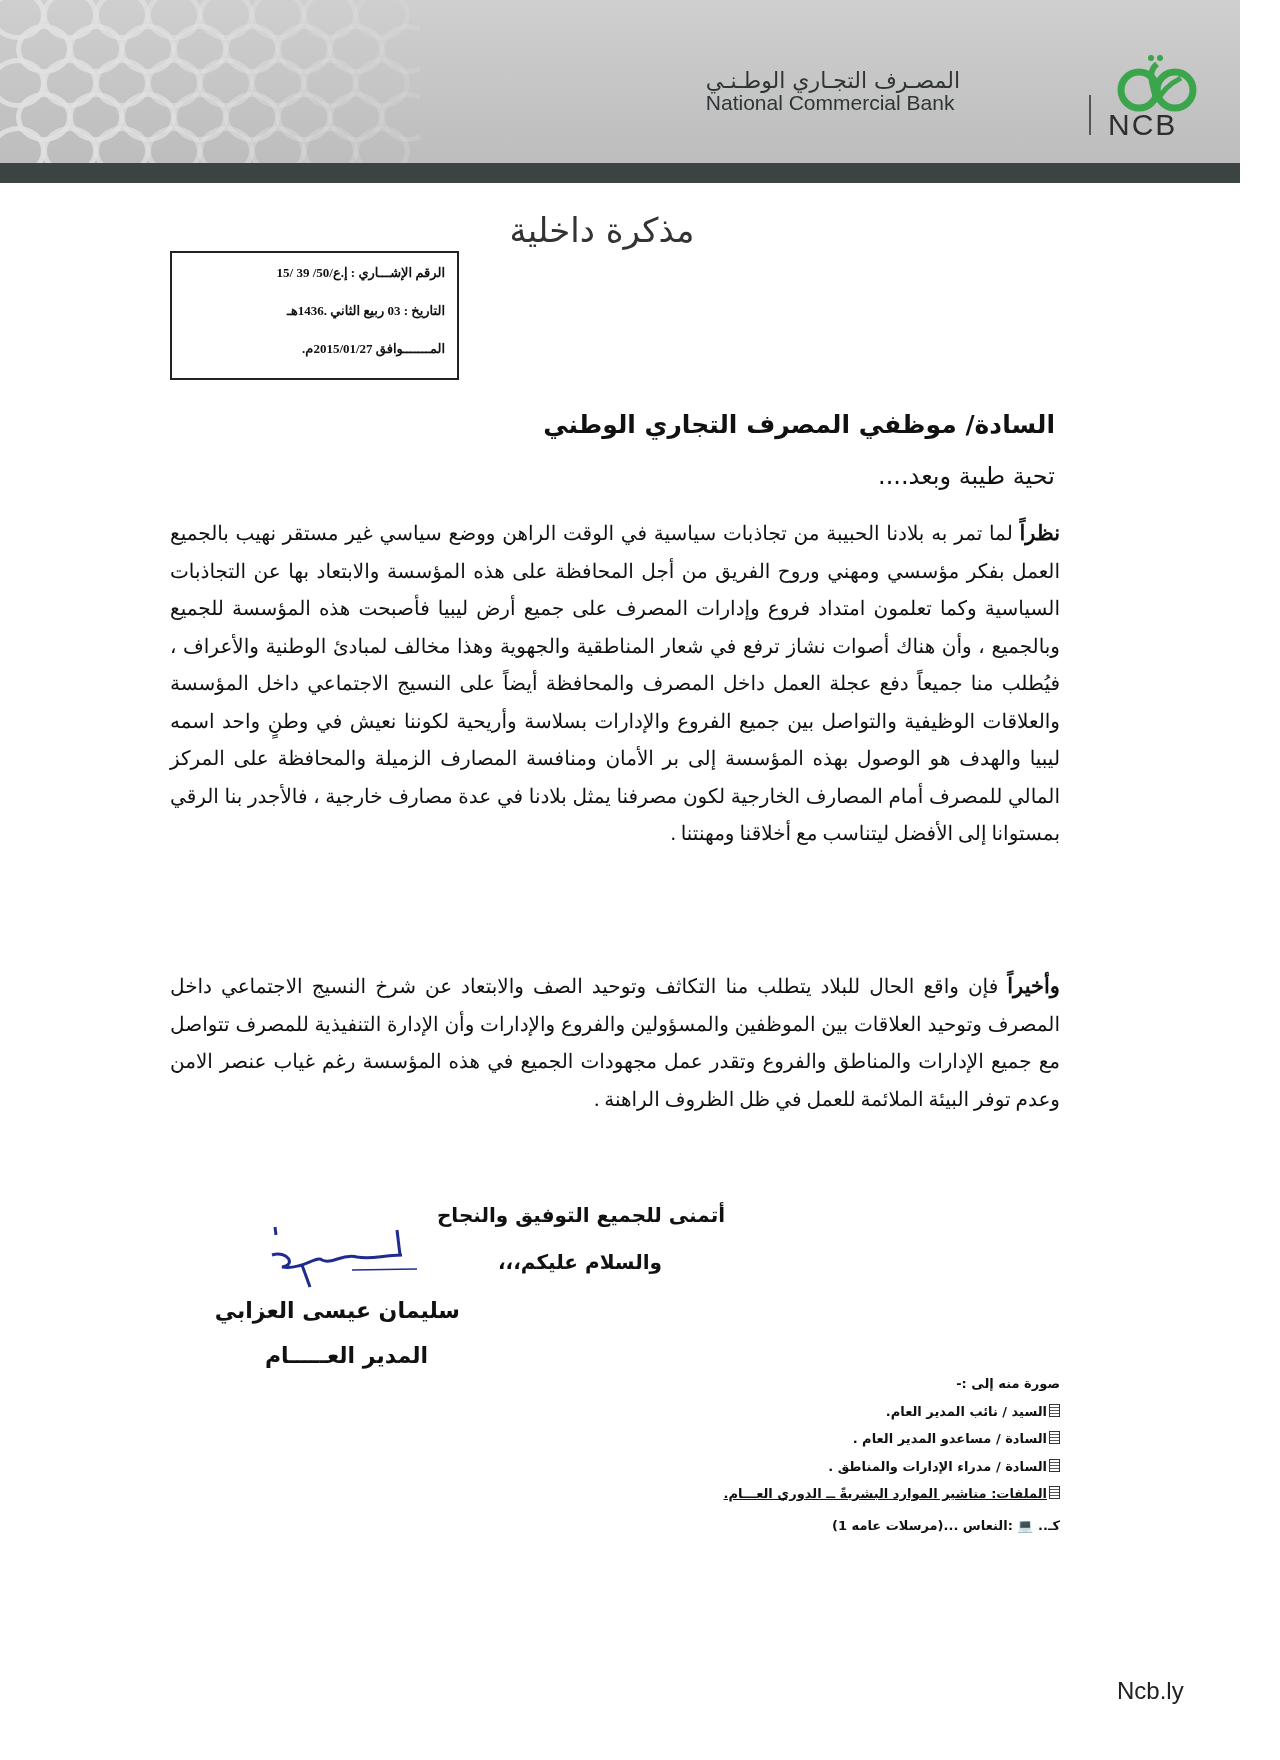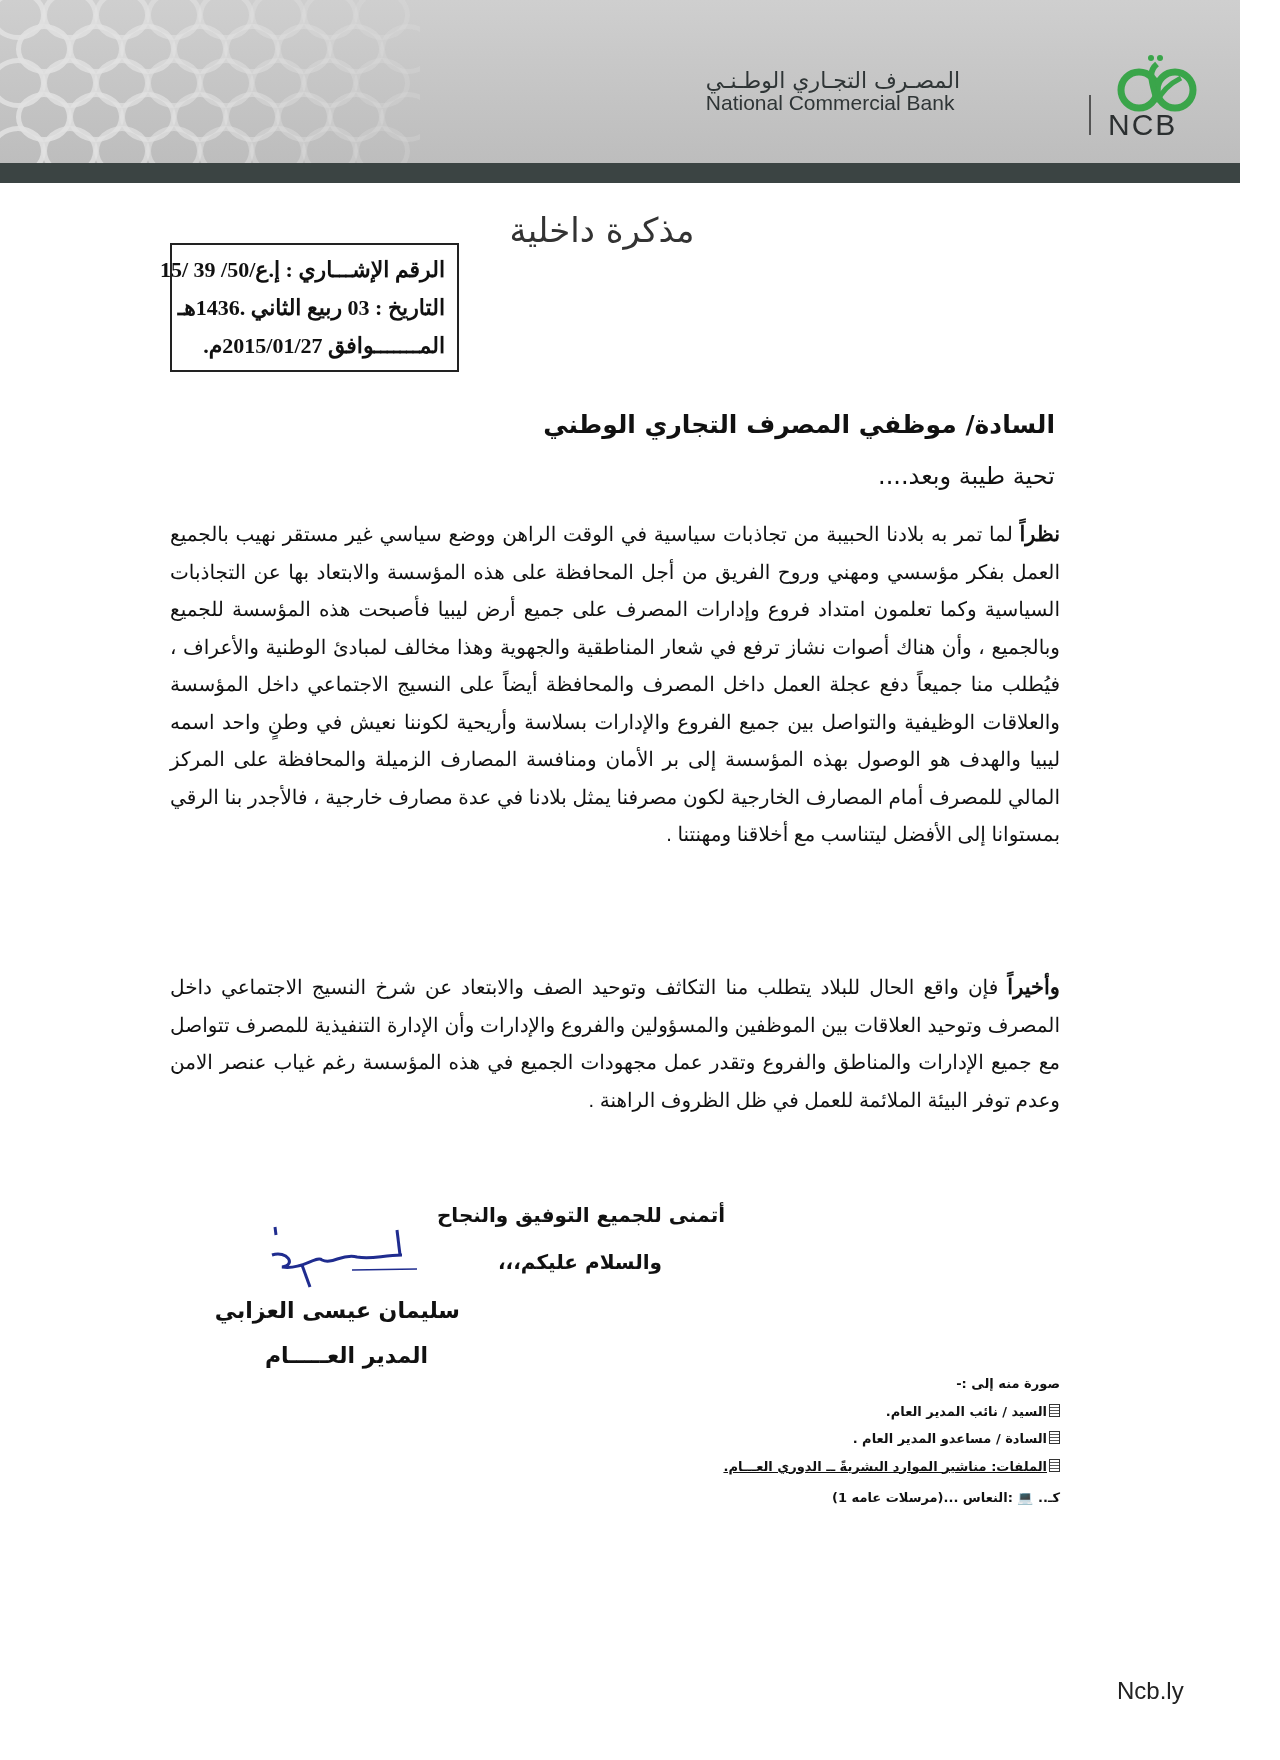--- a/index.html
+++ b/index.html
@@ -16,28 +16,28 @@
   .brand { position:absolute; right:320px; top:68px; text-align:left; }
   .brand-ar { font-family:"DejaVu Sans", sans-serif; font-size:22px; color:#2f3536; direction:rtl; text-align:right; }
   .brand-en { font-family:"Liberation Sans", sans-serif; font-size:21px; color:#2f3536; margin-top:-2px; }
   .brand-sep { position:absolute; left:1089px; top:95px; width:2px; height:40px; background:#555; }
   .logo { position:absolute; left:1107px; top:52px; width:100px; height:100px; }
   .logo-text { position:absolute; left:1108px; top:108px; font-family:"Liberation Sans",sans-serif;
                font-size:30px; letter-spacing:2px; color:#2b2f30; font-weight:normal; }
 
   .memo-title { position:absolute; left:0; width:1116px; top:210px; text-align:center; padding-left:88px; box-sizing:border-box;
                 font-size:34px; color:#333; direction:rtl; letter-spacing:3px; }
-  .ref-box { position:absolute; left:170px; top:243px; width:285px; height:125px; border:2px solid #222;
-             direction:rtl; font-family:"Liberation Serif", serif; font-weight:bold; font-size:22px; }
+  .ref-box { position:absolute; left:170px; top:251px; width:285px; height:125px; border:2px solid #222;
+             direction:rtl; font-family:"Liberation Serif", serif; font-weight:bold; font-size:13px; }
   .ref-line { position:absolute; right:12px; white-space:nowrap; }
 
   .rtl { direction:rtl; text-align:right; }
   .addressee { position:absolute; right:225px; top:410px; font-family:"DejaVu Sans",sans-serif; font-weight:bold; font-size:25px; }
   .greeting { position:absolute; right:225px; top:462px; font-family:"DejaVu Sans",sans-serif; font-weight:normal; font-size:24px; }
-  .para { position:absolute; left:170px; width:890px; font-family:Liberation Sans, sans-serif; font-size:20px;
+  .para { position:absolute; left:170px; width:890px; font-family:Liberation Serif, serif; font-size:20px;
           line-height:37.5px; direction:rtl; text-align:justify; text-align-last:right; }
   .para b { font-weight:bold; font-size:21px; }
   .p1 { top:515px; }
   .p2 { top:968px; }
 
   .closing { position:absolute; font-family:"DejaVu Sans",sans-serif; font-weight:bold; font-size:20px; direction:rtl; white-space:nowrap; }
   .signature { position:absolute; left:262px; top:1225px; width:160px; height:70px; }
   .cc { position:absolute; right:220px; top:1376px; direction:rtl; font-family:"DejaVu Sans",sans-serif; font-size:13px; font-weight:bold; }
   .cc-line { height:27.5px; white-space:nowrap; }
   .cc-box { display:inline-block; width:9px; height:11px; border:1px solid #333; margin-left:2px; vertical-align:-1px;
@@ -154,17 +154,18 @@
   <path d="M13 2 L14 10" stroke="#1f2c8f" stroke-width="3"></path>
 </svg>
 
 <div class="closing" style="right:820px; top:1298px; font-size:22px;">سليمان عيسى العزابي</div>
 <div class="closing" style="right:852px; top:1343px; font-size:22px;">المدير العـــــام</div>
 
 <div class="cc">
   <div class="cc-line">صورة منه إلى :-</div>
   <div class="cc-line"><span class="cc-box"></span><span>السيد / نائب المدير العام.</span></div>
   <div class="cc-line"><span class="cc-box"></span><span>السادة / مساعدو المدير العام .</span></div>
+  <div class="cc-line"><span class="cc-box"></span><span>السادة / مدراء الإدارات والمناطق .</span></div>
   <div class="cc-line"><span class="cc-box"></span><span class="cc-underline">الملفات: مناشير الموارد البشريةً ــ الدوري العـــام.</span></div>
   <div class="cc-line" style="margin-top:4px;">كـ.. 💻 :النعاس ...(مرسلات عامه 1)</div>
 </div>
 
 <div class="footer-url">Ncb.ly</div>
 
 </body></html>

